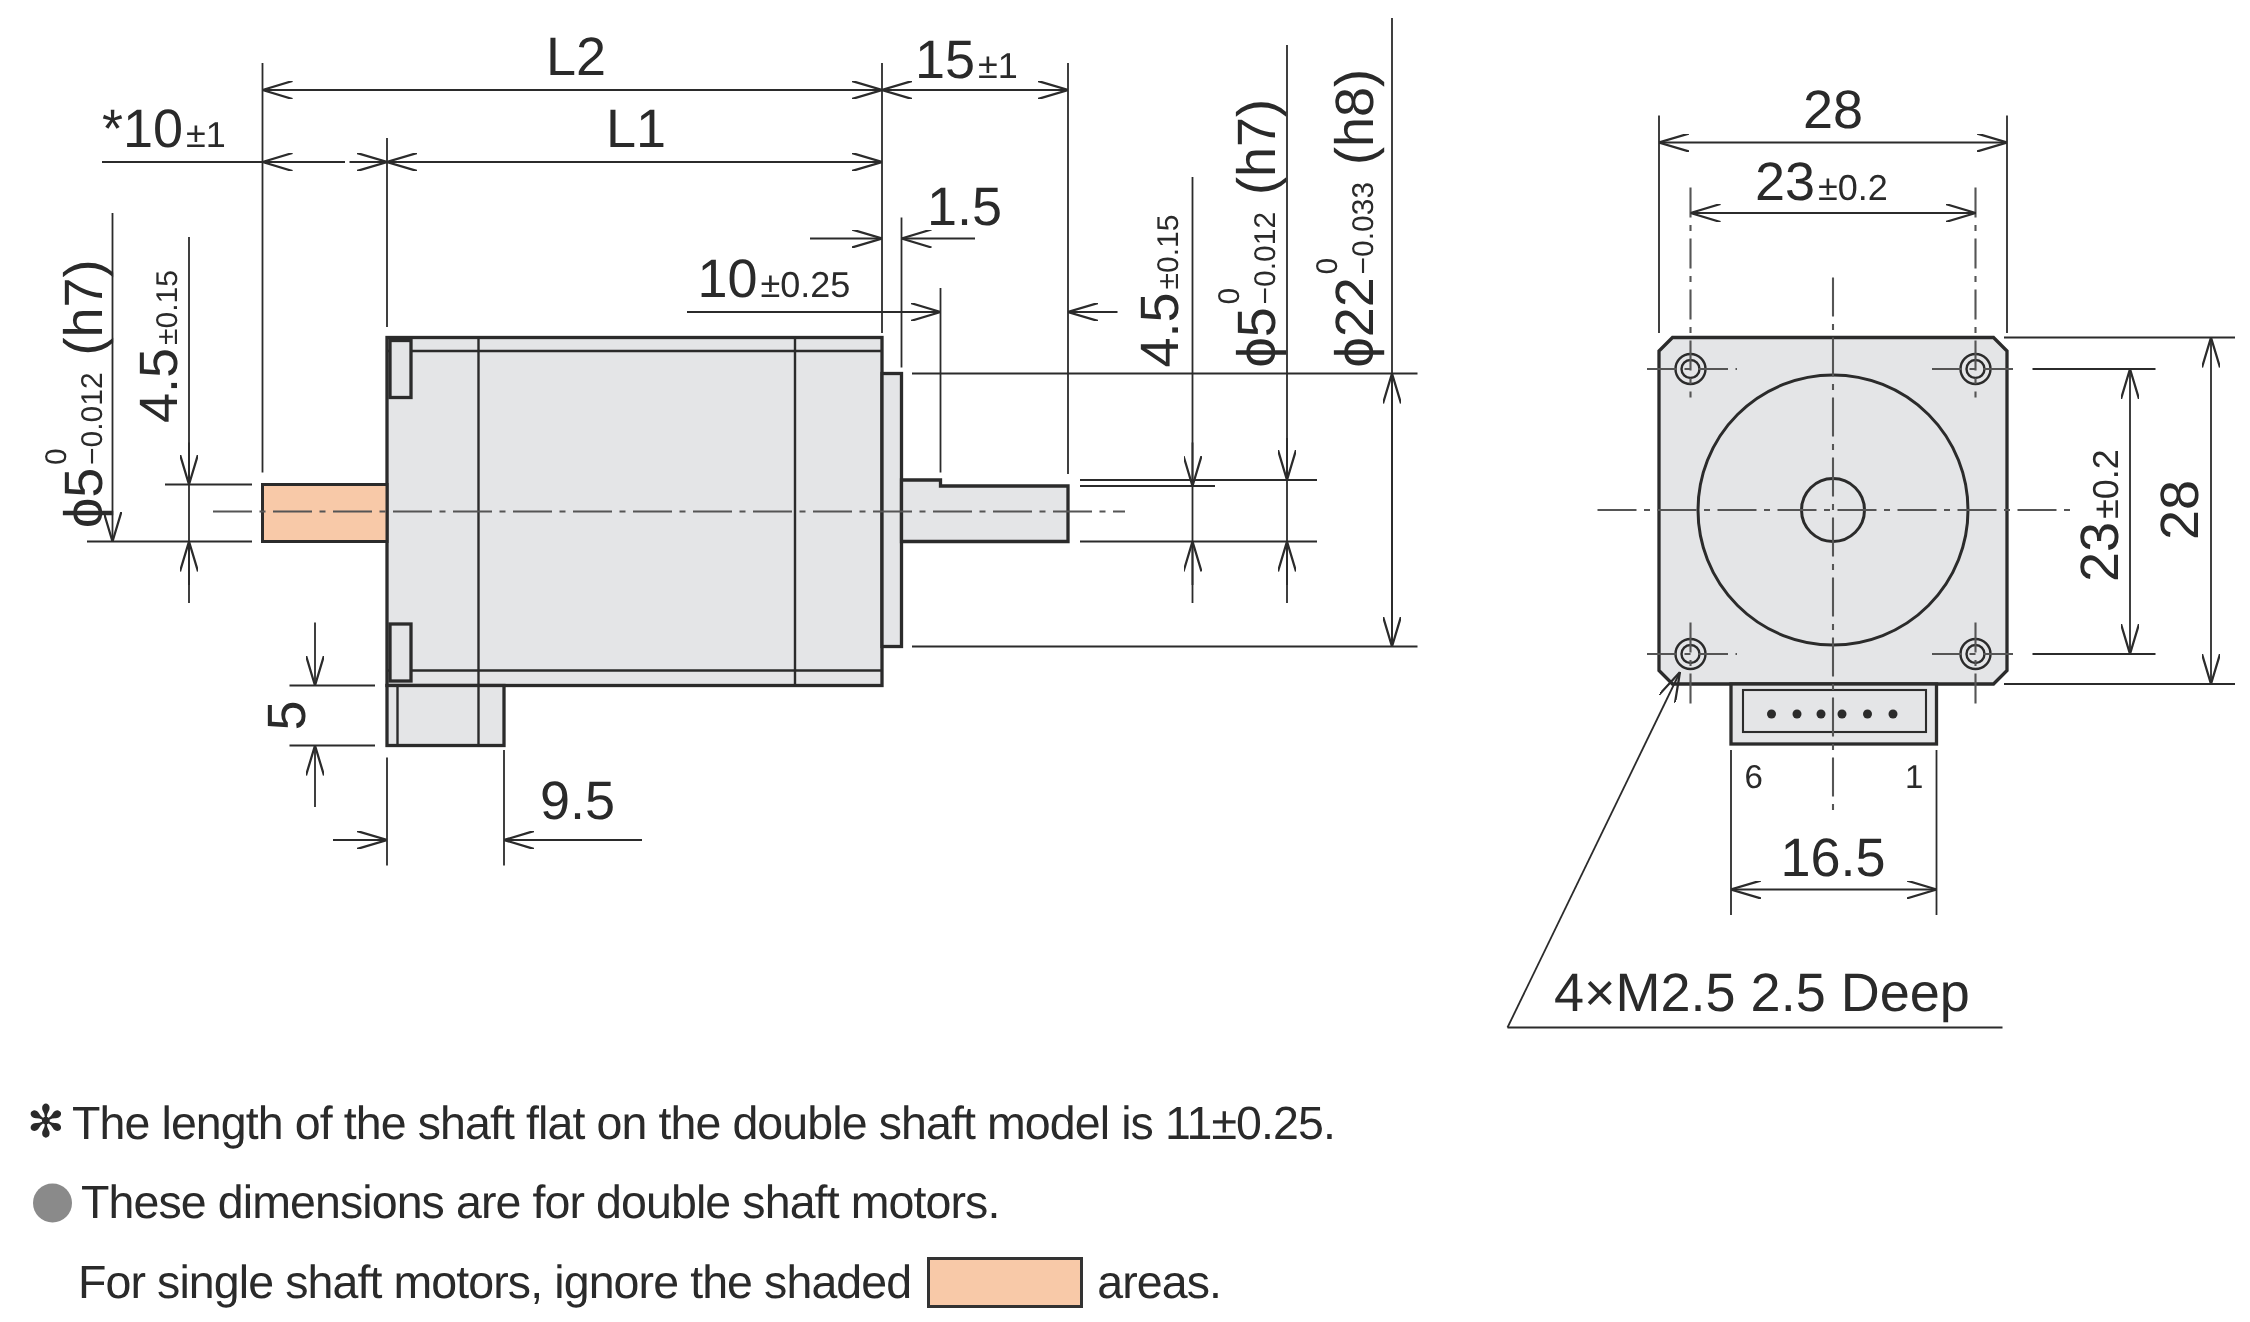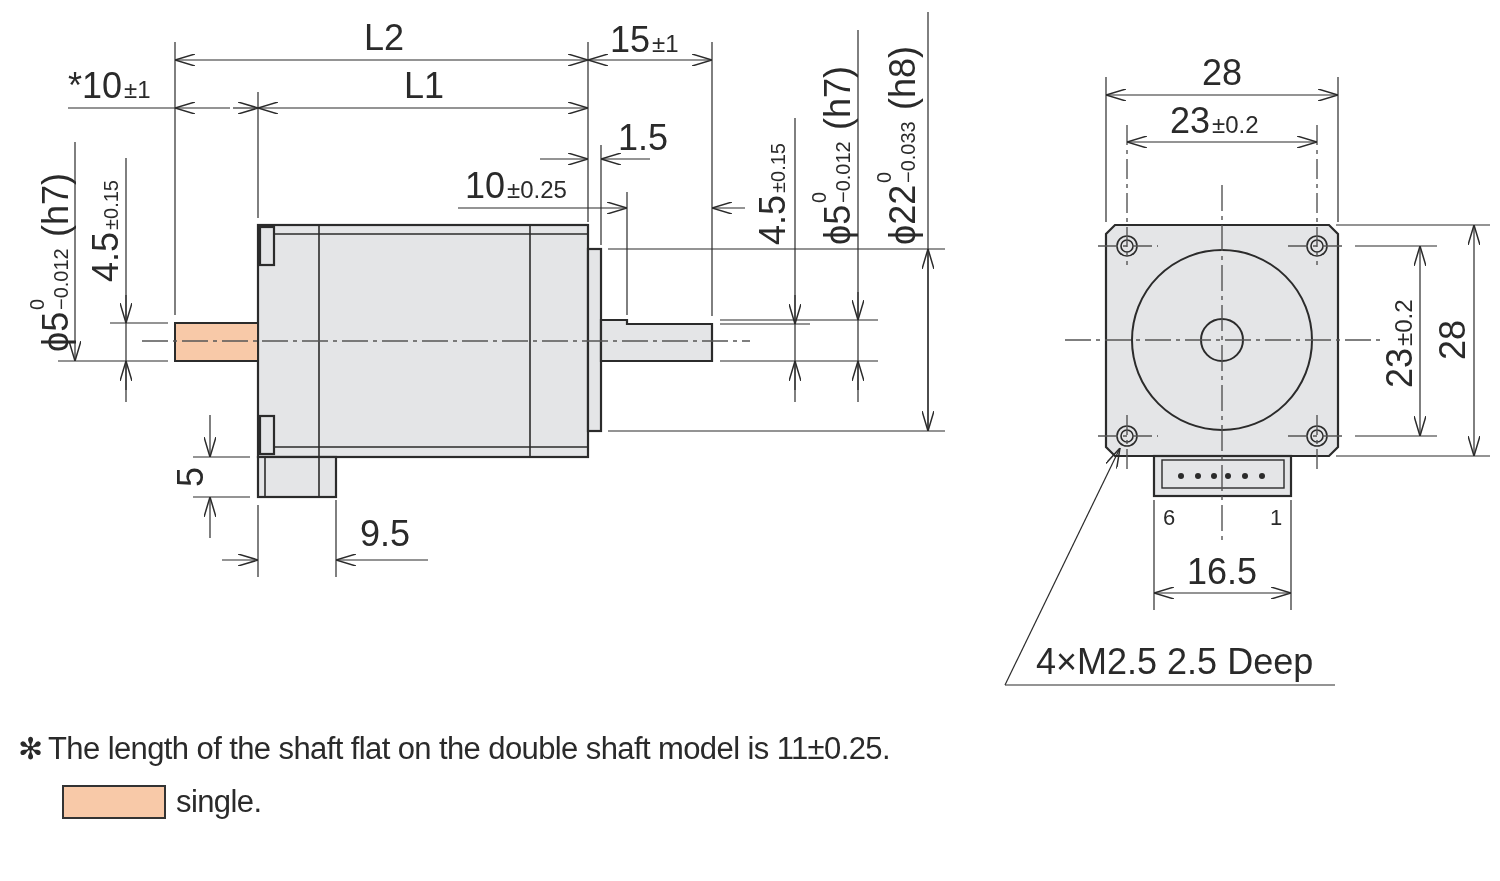--- a/index.html
+++ b/index.html
@@ -231,17 +231,22 @@
     <line class="thin" x1="1005" y1="685" x2="1335" y2="685"></line>
     <text class="dim" x="1036" y="674">4×M2.5 2.5 Deep</text>
   </g>
 </svg>
 
 <div class="notes">
   <div class="note-row">
     <span class="mark-ast">✻</span>
     <span>The length of the shaft flat on the double shaft model is 11±0.25.</span>
   </div>
+  <div class="note-row">
+    <span class="mark-dot"></span>
+    <span>These dimensions are for double shaft motors.</span>
+  </div>
   <div class="note-row indent">
+    <span>For single shaft motors, ignore the shaded</span>
     <span class="swatch"></span>
-    <span>single.</span>
+    <span>areas.</span>
   </div>
 </div>
 
 </body></html>

